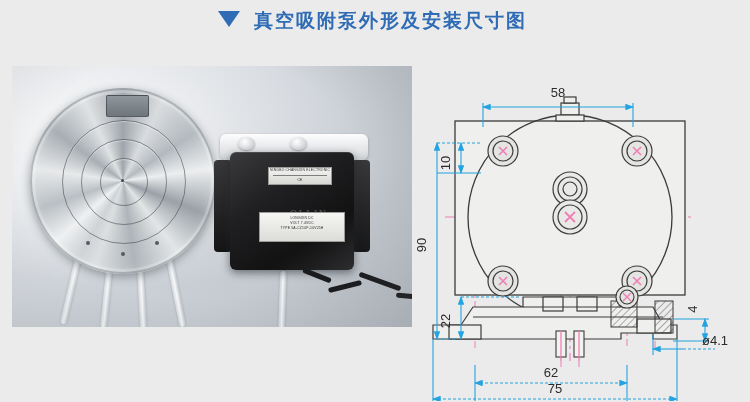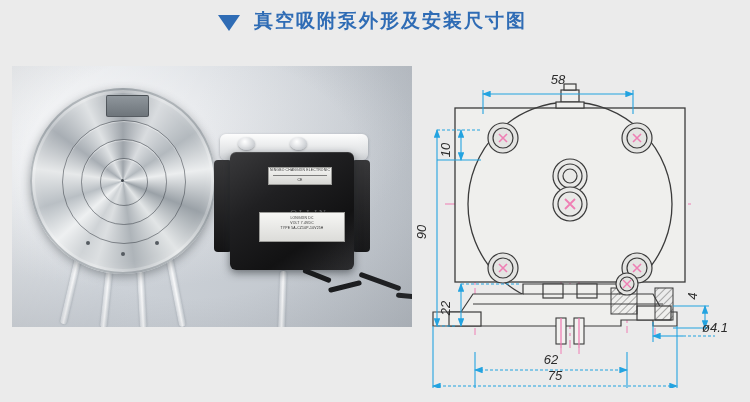--- a/index.html
+++ b/index.html
@@ -8,21 +8,21 @@
     background:#ebebeb;
     font-family:"Liberation Sans","DejaVu Sans",sans-serif;
     overflow:hidden;position:relative;
   }
   #page{position:absolute;inset:0;}
 
   
   .header{position:absolute;left:0;top:0;width:750px;height:42px;}
   .header-inner{
     position:absolute;left:218px;top:8px;
-    display:flex;align-items:center;gap:14px;
+    display:flex;align-items:flex-start;gap:14px;
   }
   .tri{
     width:0;height:0;
     border-left:11px solid transparent;
     border-right:11px solid transparent;
     border-top:16px solid #2f6cb5;
     margin-top:3px;
   }
   .title{
     font-size:19px;color:#2f6cb5;font-weight:bold;
@@ -140,21 +140,21 @@
   .brand-emboss{
     position:absolute;left:60px;top:56px;
     font-size:10px;letter-spacing:1.5px;color:rgba(175,178,182,.45);
     font-family:"Liberation Serif",serif;
   }
   .cable{
     position:absolute;border-radius:4px;background:#17181a;
   }
 
   
-  .cad{position:absolute;left:415px;top:36px;width:335px;height:352px;font-style:italic;}
+  .cad{position:absolute;left:415px;top:49px;width:335px;height:352px;}
   .cad svg{display:block;}
 
   .dimtext{
     font-family:"Liberation Sans","DejaVu Sans",sans-serif;
     font-size:13px;fill:#2b2b2b;
   }
 </style>
 </head>
 <body>
 

